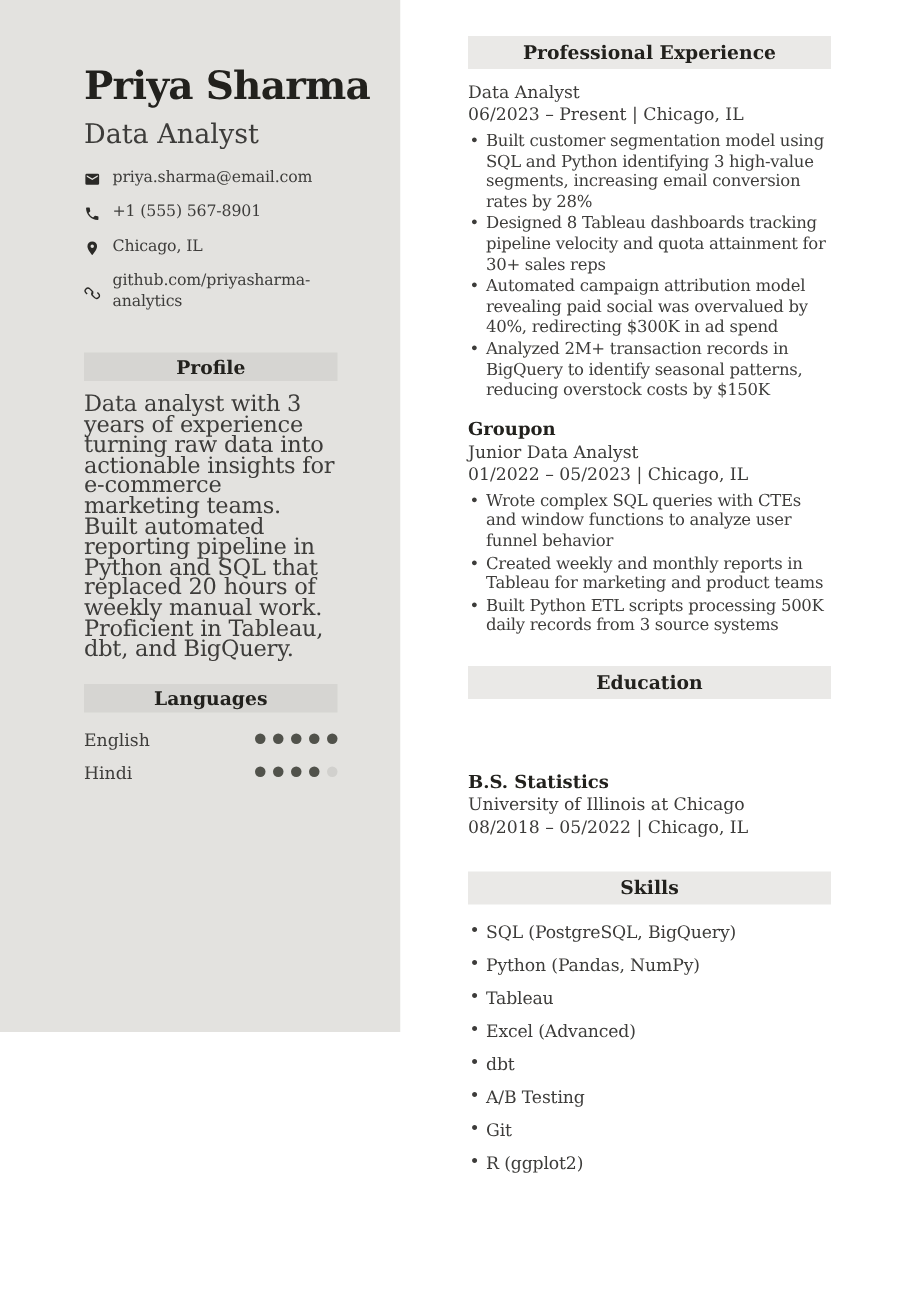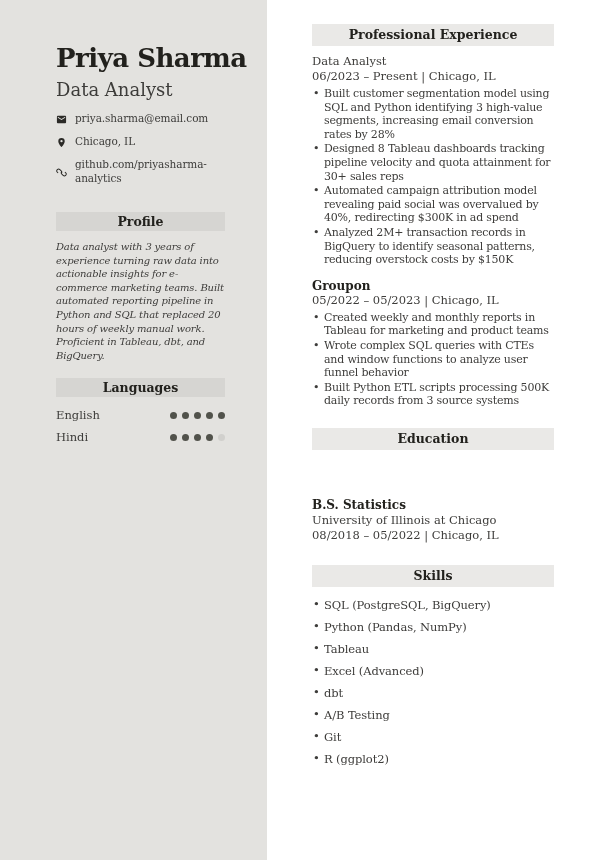--- a/index.html
+++ b/index.html
@@ -19,21 +19,21 @@
     background:var(--page-bg);
     font-family:"DejaVu Serif","Liberation Serif",serif;
     color:var(--text-color);
     position:relative;
     overflow:hidden;
   }
   .page{position:absolute;inset:0;width:608px;height:860px;}
 
   
   .sidebar{
-    position:absolute;left:0;top:0;width:267px;height:860px;
+    position:absolute;left:0;top:0;width:267px;height:688px;
     background:var(--sidebar-bg);
     padding:45px 42px 0 56px;
   }
   .name{
     font-size:26px;line-height:26px;font-weight:bold;
     color:var(--heading-color);letter-spacing:-0.5px;white-space:nowrap;
   }
   .job-title{
     font-size:18px;line-height:20px;margin-top:9px;color:var(--text-color);
   }
@@ -46,21 +46,21 @@
   .c-icon svg{width:11px;height:11px;display:block;fill:currentColor;}
   .c-icon.rot svg{transform:rotate(0deg);}
   .c-text{font-size:10.5px;line-height:14px;letter-spacing:-0.1px;overflow-wrap:anywhere;}
   .side-section{margin-top:27px;}
   .side-section.langs{margin-top:16px;}
   .side-bar{
     height:19px;line-height:19px;background:var(--sidebar-bar-bg);
     text-align:center;font-size:12.5px;font-weight:bold;color:var(--heading-color);
   }
   .profile-text{
-    margin-top:9px;font-size:10px;line-height:13.6px;letter-spacing:-0.15px;font-style:italic;
+    margin-top:9px;font-size:15px;line-height:13.6px;letter-spacing:-0.15px;
   }
   .lang-row{
     display:flex;justify-content:space-between;align-items:center;
     margin-top:11px;margin-bottom:8px;
   }
   .lang-row + .lang-row{margin-top:0;}
   .lang-name{font-size:11.5px;line-height:14px;}
   .dots{display:flex;gap:5px;align-items:center;}
   .dot{width:7px;height:7px;border-radius:50%;background:var(--dot-empty);}
   .dot.filled{background:var(--dot-filled);}
@@ -111,20 +111,28 @@
         <span class="c-icon">
           <svg viewBox="0 0 24 24">
               <path d="M20 4H4a2 2 0 0 0-2 2v12a2 2 0 0 0 2 2h16a2 2 0 0 0 2-2V6a2 2 0 0 0-2-2zm0 4.2-8 5-8-5V6l8 5 8-5z"></path>
             </svg>
         </span>
         <span class="c-text">priya.sharma@email.com</span>
       </div>
       <div class="c-row">
         <span class="c-icon">
           <svg viewBox="0 0 24 24">
+              <path d="M6.62 10.79a15.05 15.05 0 0 0 6.59 6.59l2.2-2.21a1 1 0 0 1 1.02-.24c1.12.37 2.33.57 3.57.57a1 1 0 0 1 1 1V20a1 1 0 0 1-1 1C10.61 21 3 13.39 3 4a1 1 0 0 1 1-1h3.5a1 1 0 0 1 1 1c0 1.25.2 2.45.57 3.57a1 1 0 0 1-.25 1.02l-2.2 2.2z"></path>
+            </svg>
+        </span>
+        <span class="c-text">+1 (555) 567-8901</span>
+      </div>
+      <div class="c-row">
+        <span class="c-icon">
+          <svg viewBox="0 0 24 24">
               <path fill-rule="evenodd" d="M12 2a7 7 0 0 0-7 7c0 5.25 7 13 7 13s7-7.75 7-13a7 7 0 0 0-7-7zm0 9.5a2.5 2.5 0 1 1 0-5 2.5 2.5 0 0 1 0 5z"></path>
             </svg>
         </span>
         <span class="c-text">Chicago, IL</span>
       </div>
       <div class="c-row">
         <span class="c-icon rot">
           <svg viewBox="0 0 24 24">
               <path d="M10.59 13.41a1 1 0 0 0 1.41 1.41 5 5 0 0 0 0-7.07l-2.83-2.83a5 5 0 0 0-7.07 7.07l1.77 1.77 1.41-1.41-1.77-1.77a3 3 0 0 1 4.24-4.24l2.83 2.83a3 3 0 0 1 0 4.24zm2.82-2.82a1 1 0 0 0-1.41-1.41 5 5 0 0 0 0 7.07l2.83 2.83a5 5 0 0 0 7.07-7.07l-1.77-1.77-1.41 1.41 1.77 1.77a3 3 0 0 1-4.24 4.24l-2.83-2.83a3 3 0 0 1 0-4.24z"></path>
             </svg>
@@ -174,24 +182,25 @@
         <ul class="bullets">
           <li>Built customer segmentation model using SQL and Python identifying 3 high-value segments, increasing email conversion rates by 28%</li>
           <li>Designed 8 Tableau dashboards tracking pipeline velocity and quota attainment for 30+ sales reps</li>
           <li>Automated campaign attribution model revealing paid social was overvalued by 40%, redirecting $300K in ad spend</li>
           <li>Analyzed 2M+ transaction records in BigQuery to identify seasonal patterns, reducing overstock costs by $150K</li>
         </ul>
       </article>
 
       <article class="job">
         <div class="company">Groupon</div>
-        <div class="dates">05/2022 – 05/2023 | Chicago, IL</div>
+        <div class="role">Junior Data Analyst</div>
+        <div class="dates">01/2022 – 05/2023 | Chicago, IL</div>
         <ul class="bullets">
+          <li>Wrote complex SQL queries with CTEs and window functions to analyze user funnel behavior</li>
           <li>Created weekly and monthly reports in Tableau for marketing and product teams</li>
-          <li>Wrote complex SQL queries with CTEs and window functions to analyze user funnel behavior</li>
           <li>Built Python ETL scripts processing 500K daily records from 3 source systems</li>
         </ul>
       </article>
     </section>
 
     <section class="edu-section">
       <div class="main-bar">Education</div>
       <div class="edu-block">
         <div class="degree">B.S. Statistics</div>
         <div class="school">University of Illinois at Chicago</div>

